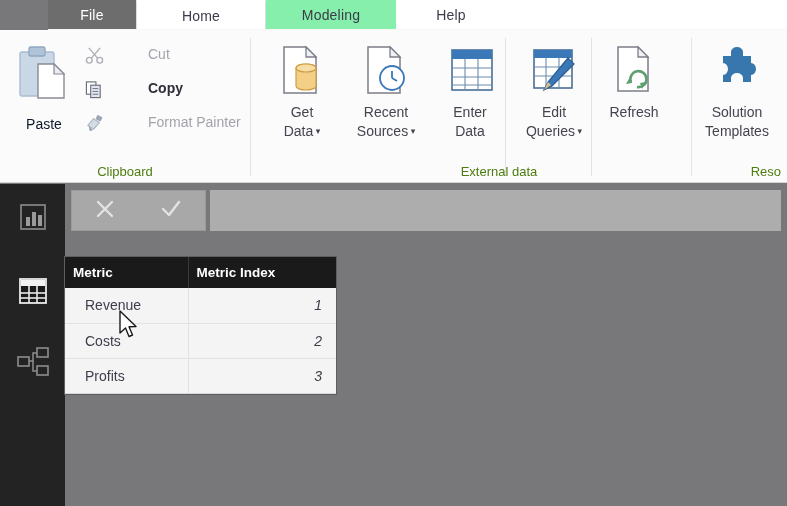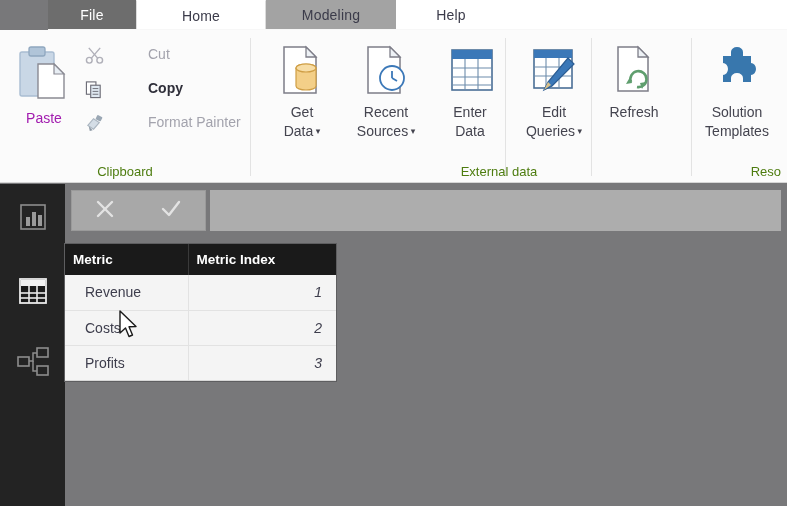--- a/index.html
+++ b/index.html
@@ -25,21 +25,21 @@
   }
   .tab-file {
     left: 0; width: 88px; background: #6d6d6d; color: #ffffff;
     height: 29px;
   }
   .tab-home {
     left: 88px; width: 130px; background: #ffffff; color: #3b3b4a;
     border-left: 1px solid #dcdcdc; border-right: 1px solid #dcdcdc;
     height: 31px; border-top: 1px solid #ffffff;
   }
-  .tab-modeling { left: 218px; width: 130px; background: #a3a3a3; color: #3b3b4a; }
+  .tab-modeling { left: 218px; width: 130px; background: #86efac; color: #3b3b4a; }
   .tab-help { left: 348px; width: 110px; background: #ffffff; color: #3b3b4a; }
   .tabbar-fill {
     position: absolute; top: 0; left: 458px; width: 329px; height: 30px;
     background: #ffffff;
   }
   .tabbar-underline {
     position: absolute; top: 29px; left: 0; width: 787px; height: 2px;
     background: #f7f7f7;
   }
 
@@ -59,21 +59,21 @@
     background: #e3e3e3;
   }
 
   
   .grp-clipboard { left: 0; width: 250px; }
   .paste-btn {
     position: absolute; left: 12px; top: 14px; width: 64px; height: 110px;
     display: flex; flex-direction: column; align-items: center;
     cursor: default;
   }
-  .paste-label { font-size: 14px; color: #a21caf; }
+  .paste-label { font-size: 14px; color: #0f172a; margin-top: 6px; }
   .clip-items { position: absolute; left: 80px; top: 16px; width: 165px; }
   .clip-item {
     display: flex; align-items: flex-start; height: 34px; cursor: default; gap: 36px;
   }
   .clip-item .ci-icon {
     width: 28px; display: flex; align-items: center; justify-content: center;
   }
   .clip-item .ci-text { font-size: 14px; margin-left: 4px; }
   .ci-dim { color: #a3a3ad; }
   .ci-on  { color: #2f2f3a; font-weight: 600; }
@@ -129,21 +129,21 @@
     font-size: 14px; color: #2a2a2a; padding: 0 8px;
     font-family: "Liberation Sans", sans-serif;
   }
 
   
   .canvas {
     position: absolute; top: 236px; left: 65px; width: 722px; height: 270px;
     background: #78787a;
   }
   .dtable {
-    position: absolute; top: 8px; left: 0px; width: 271px;
+    position: absolute; top: 21px; left: 0px; width: 271px;
     border-collapse: collapse; table-layout: fixed;
     background: #fdba74;
     box-shadow: 0 0 0 1px #5e5e60;
   }
   .dtable th {
     background: #1a1a1a; color: #ffffff; font-size: 13.5px;
     font-weight: bold; text-align: left; padding: 7px 8px 8px 8px;
     height: 31px;
     border-right: 1px solid #3a3a3a;
   }

